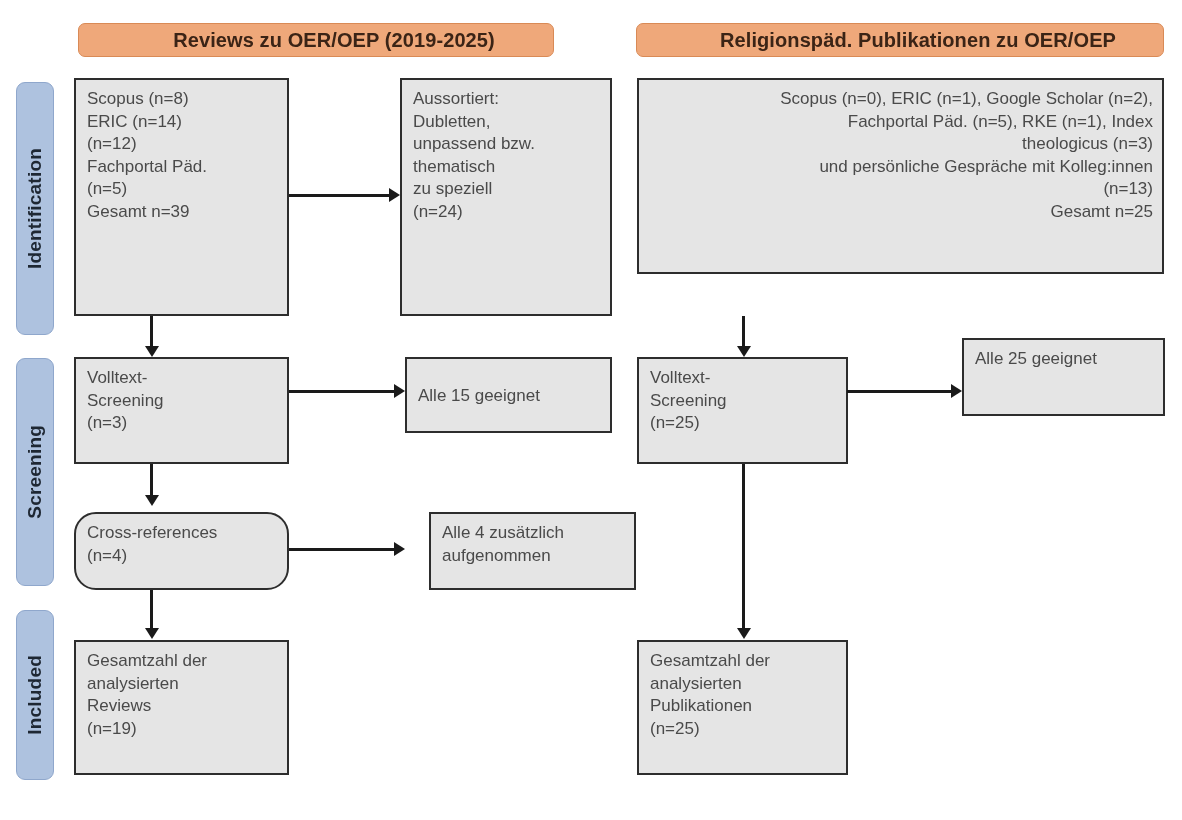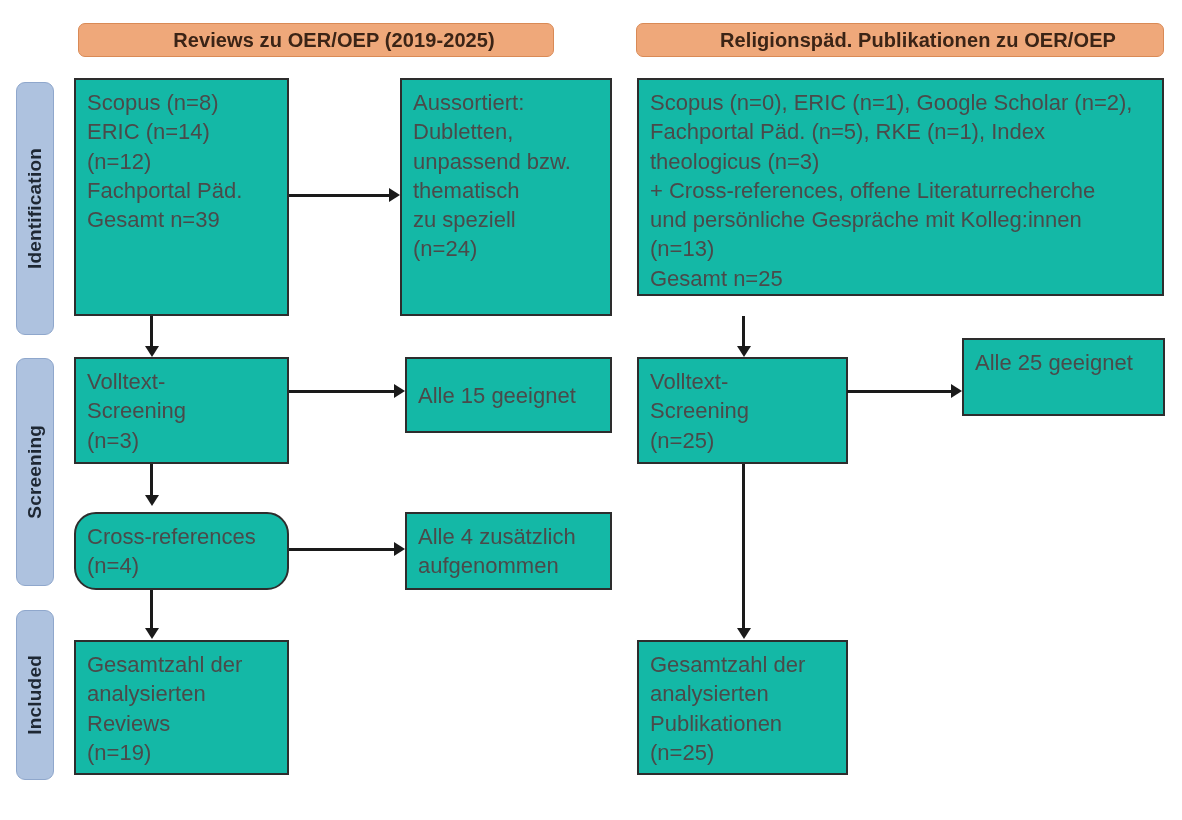--- a/index.html
+++ b/index.html
@@ -56,26 +56,26 @@
     font-size: 19px;
     font-weight: bold;
     color: #1E2733;
     letter-spacing: 0.2px;
     white-space: nowrap;
   }
 
   
   .node {
     position: absolute;
-    background: #14b8a6;
+    background: #e5e5e5;
     border: 2.5px solid #2D2D2D;
     box-sizing: border-box;
     padding: 8px 9px 6px 11px;
     color: #4A4A4A;
-    font-size: 22px;
+    font-size: 17px;
     line-height: 1.33;
     overflow: hidden;
   }
   .node .line { display: block; white-space: pre-wrap; }
 
   
   .conn-v, .conn-h {
     position: absolute;
     background: #1A1A1A;
   }
@@ -120,20 +120,21 @@
 
   <div class="stage-label" style="left:16px; top:610px; width:38px; height:170px;">
     <span class="stage-text">Included</span>
   </div>
 
   <div class="node" style="left:74px; top:78px; width:215px; height:238px;">
     <span class="line">Scopus (n=8)</span>
     <span class="line">ERIC (n=14)</span>
     <span class="line">(n=12)</span>
     <span class="line">Fachportal Päd.</span>
+    <span class="line">(n=5)</span>
     <span class="line">Gesamt n=39</span>
   </div>
 
   <div class="node" style="left:400px; top:78px; width:212px; height:238px;">
     <span class="line">Aussortiert:</span>
     <span class="line">Dubletten,</span>
     <span class="line">unpassend bzw.</span>
     <span class="line">thematisch</span>
     <span class="line">zu speziell</span>
     <span class="line">(n=24)</span>
@@ -159,43 +160,42 @@
   <div class="arrow-right" style="left:394px; top:384px;"></div>
 
   <div class="conn-v" style="left:150px; top:464px; width:3px; height:35px;"></div>
   <div class="arrow-down" style="left:144.5px; top:495px;"></div>
 
   <div class="node" style="left:74px; top:512px; width:215px; height:78px;border-radius:22px;">
     <span class="line">Cross-references</span>
     <span class="line">(n=4)</span>
   </div>
 
-  <div class="node" style="left:405px; top:512px; width:207px; height:78px;">
+  <div class="node" style="left:429px; top:512px; width:207px; height:78px;">
     <span class="line">Alle 4 zusätzlich</span>
     <span class="line">aufgenommen</span>
   </div>
 
   <div class="conn-h" style="left:289px; top:548px; width:107px;"></div>
   <div class="arrow-right" style="left:394px; top:542px;"></div>
 
   <div class="conn-v" style="left:150px; top:590px; width:3px; height:40px;"></div>
   <div class="arrow-down" style="left:144.5px; top:628px;"></div>
 
   <div class="node" style="left:74px; top:640px; width:215px; height:135px;">
     <span class="line">Gesamtzahl der</span>
     <span class="line">analysierten</span>
     <span class="line">Reviews</span>
     <span class="line">(n=19)</span>
   </div>
 
-  <div class="node" style="left:637px; top:78px; width:527px; height:218px;">
+  <div class="node" style="left:637px; top:78px; width:527px; height:196px;text-align:right;">
     <span class="line">Scopus (n=0), ERIC (n=1), Google Scholar (n=2),</span>
     <span class="line">Fachportal Päd. (n=5), RKE (n=1), Index</span>
     <span class="line">theologicus (n=3)</span>
-    <span class="line">+ Cross-references, offene Literaturrecherche</span>
     <span class="line">und persönliche Gespräche mit Kolleg:innen</span>
     <span class="line">(n=13)</span>
     <span class="line">Gesamt n=25</span>
   </div>
 
   <div class="conn-v" style="left:742px; top:316px; width:3px; height:35px;"></div>
   <div class="arrow-down" style="left:736.5px; top:346px;"></div>
 
   <div class="node" style="left:637px; top:357px; width:211px; height:107px;">
     <span class="line">Volltext-</span>

